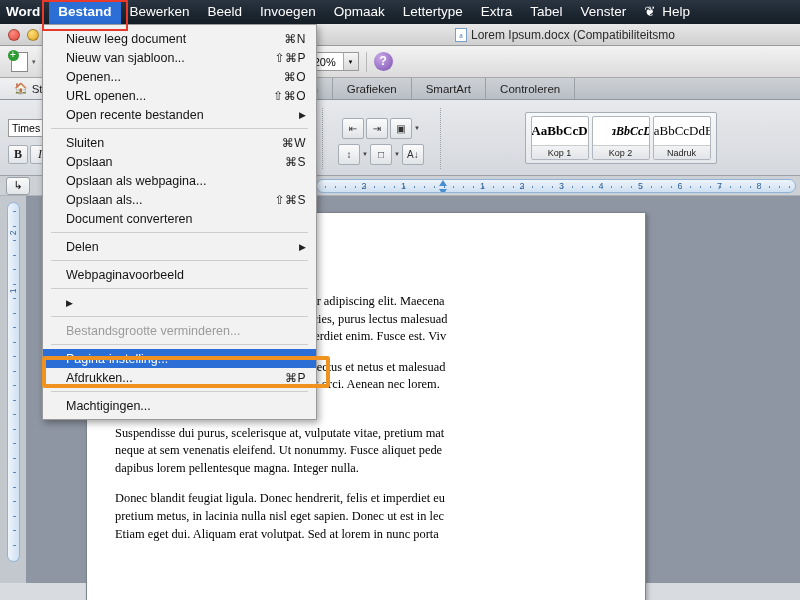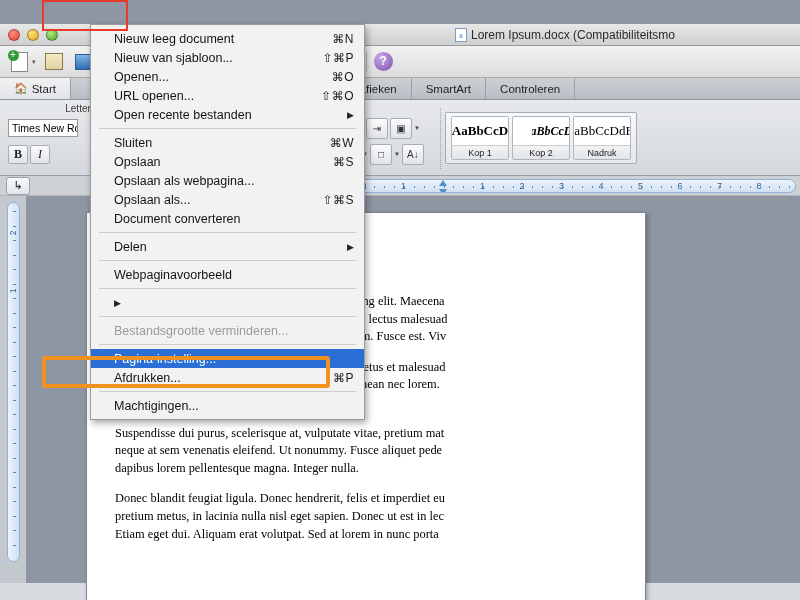--- a/index.html
+++ b/index.html
@@ -223,21 +223,21 @@
   .doc-h1 { font-size: 19px; font-weight: bold; margin-bottom: 16px; white-space: nowrap; }
   .doc-h1 .sub { font-size: 14px; font-weight: normal; }
   .doc-p { font-size: 12.4px; line-height: 1.42; margin-bottom: 13px; white-space: nowrap; }
 
   
   .menu {
     position: absolute; left: 42px; top: 24px; width: 275px;
     background: #f2f2f2; border: 1px solid #9a9a9a;
     box-shadow: 2px 3px 7px rgba(0,0,0,.35);
     z-index: 70; padding: 4px 0;
-    font-size: 12.5px; color: #141414; margin-left: 48px;
+    font-size: 12.5px; color: #141414;
   }
   .mi {
     height: 19px; display: flex; align-items: center;
     padding: 0 10px 0 23px; position: relative; white-space: nowrap;
   }
   .mi .mi-label { flex: 1; }
   .mi .mi-key { font-size: 12px; color: #1a1a1a; letter-spacing: .5px; }
   .mi .mi-arrow { font-size: 9px; color: #222; }
   .mi.highlight { background: #2b6ed6; color: #ffffff; }
   .mi.disabled { color: #9b9b9b; }
@@ -404,21 +404,21 @@
         </div>
         <div class="rrow">
           <div class="rbtn">↕</div>
           <span class="caret-sm">▼</span>
           <div class="rbtn">□</div>
           <span class="caret-sm">▼</span>
           <div class="rbtn">A↓</div>
         </div>
       </div>
 
-      <div class="rgroup" style="flex:1;align-items:flex-start;padding-right:4px">
+      <div class="rgroup" style="flex:1;align-items:center;padding-right:4px">
         <div class="styles-gallery">
           <div class="style-chip">
             <div class="sc-preview sc1">AaBbCcD</div>
             <div class="sc-name">Kop 1</div>
           </div>
           <div class="style-chip">
             <div class="sc-preview sc2">AaBbCcDd</div>
             <div class="sc-name">Kop 2</div>
           </div>
           <div class="style-chip">
@@ -543,20 +543,34 @@
         <div class="doc-p" style="white-space:pre-line">Suspendisse dui purus, scelerisque at, vulputate vitae, pretium mat
 neque at sem venenatis eleifend. Ut nonummy. Fusce aliquet pede
 dapibus lorem pellentesque magna. Integer nulla.</div>
         <div class="doc-p" style="white-space:pre-line">Donec blandit feugiat ligula. Donec hendrerit, felis et imperdiet eu
 pretium metus, in lacinia nulla nisl eget sapien. Donec ut est in lec
 Etiam eget dui. Aliquam erat volutpat. Sed at lorem in nunc porta</div>
       </div>
     </div>
   </div>
 
+  <div class="menubar">
+    <div class="mb-item mb-app">Word</div>
+    <div class="mb-item sel">Bestand</div>
+    <div class="mb-item">Bewerken</div>
+    <div class="mb-item">Beeld</div>
+    <div class="mb-item">Invoegen</div>
+    <div class="mb-item">Opmaak</div>
+    <div class="mb-item">Lettertype</div>
+    <div class="mb-item">Extra</div>
+    <div class="mb-item">Tabel</div>
+    <div class="mb-item">Venster</div>
+    <div class="mb-item mb-apple">❦</div>
+    <div class="mb-item">Help</div>
+  </div>
 
   <div class="menu" id="filemenu">
       <div class="mi">
         <span class="mi-label">Nieuw leeg document</span>
         <span class="mi-key">⌘N</span>
       </div>
       <div class="mi">
         <span class="mi-label">Nieuw van sjabloon...</span>
         <span class="mi-key">⇧⌘P</span>
       </div>

